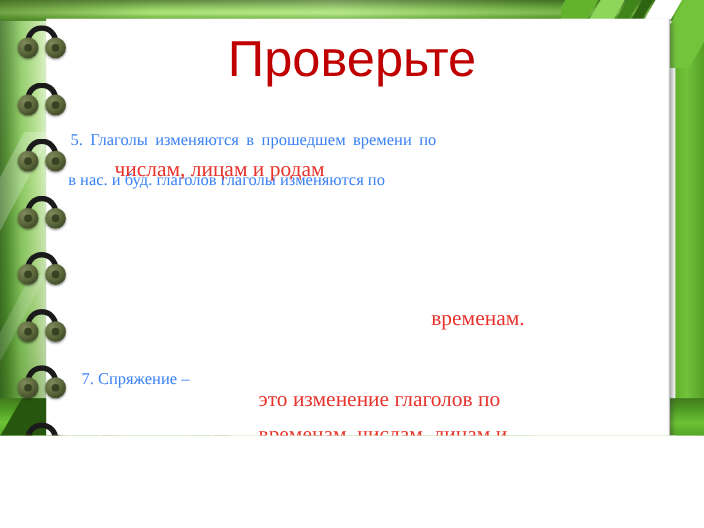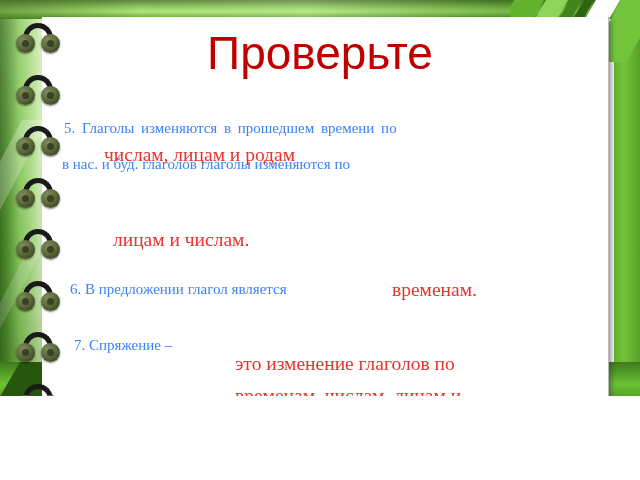--- a/index.html
+++ b/index.html
@@ -238,23 +238,21 @@
     <div class="stripe" style="left:112px; top:0; width:40px; height:62px; background:#72c43b;"></div>
   </div>
 
   <div class="page"></div>
 
   <div class="title">Проверьте</div>
 
   <div class="blk" id="q5a">5. Глаголы  изменяются  в  прошедшем времени по</div>
   <div class="blk" id="q5b">в нас. и буд. глаголов глаголы изменяются по</div>
   <div class="red" id="a5">числам, лицам и родам</div>
-  <div class="red" id="a5b">лицам и числам.</div>
-
-  <div class="blk" id="q6">6. В предложении глагол является</div>
+
   <div class="red" id="a6">временам.</div>
 
   <div class="blk" id="q7">7. Спряжение –</div>
   <div class="red" id="a7">это изменение глаголов по временам, числам, лицам и родам.</div>
 
   <div id="rings">
       <div class="ring" style="left: 16px; top: 23px;">
         <div class="wire"></div>
         <div class="bead left"></div>
         <div class="bead right"></div>

